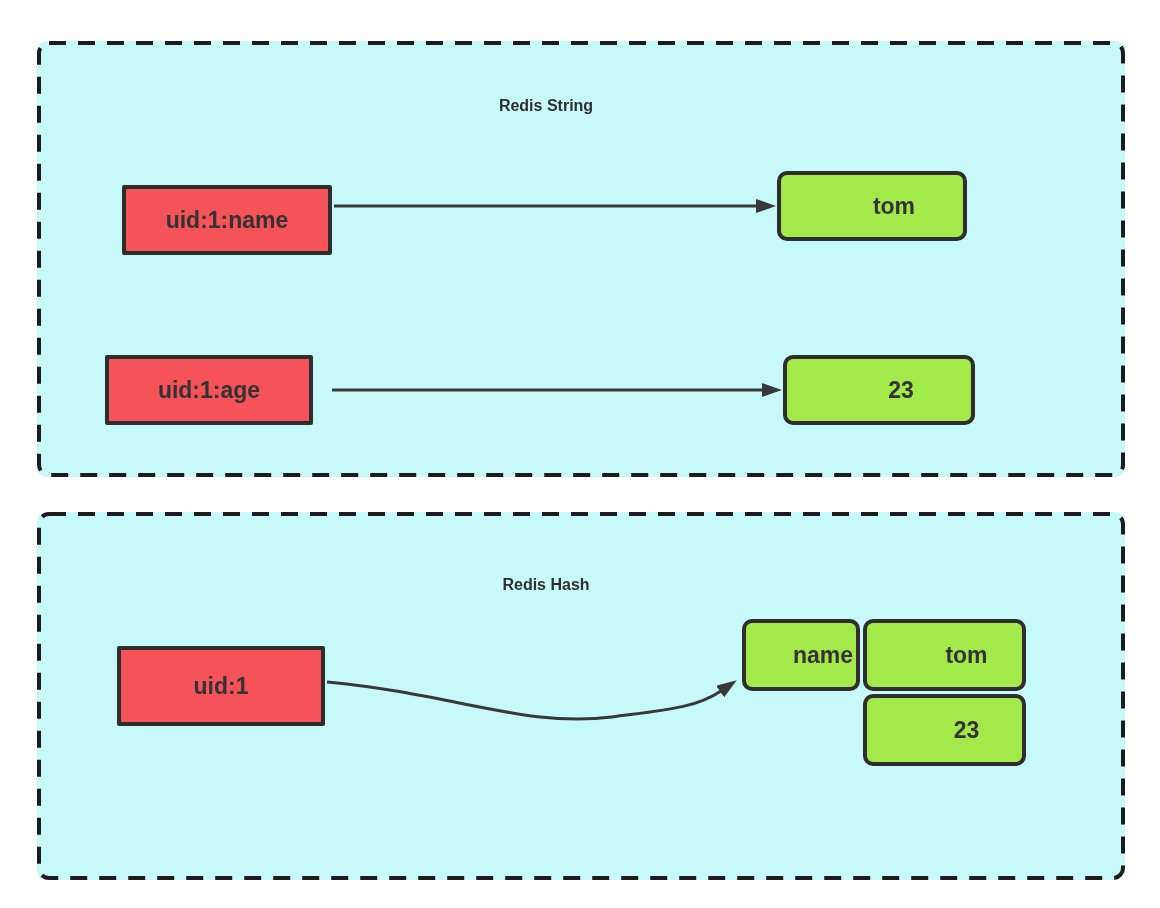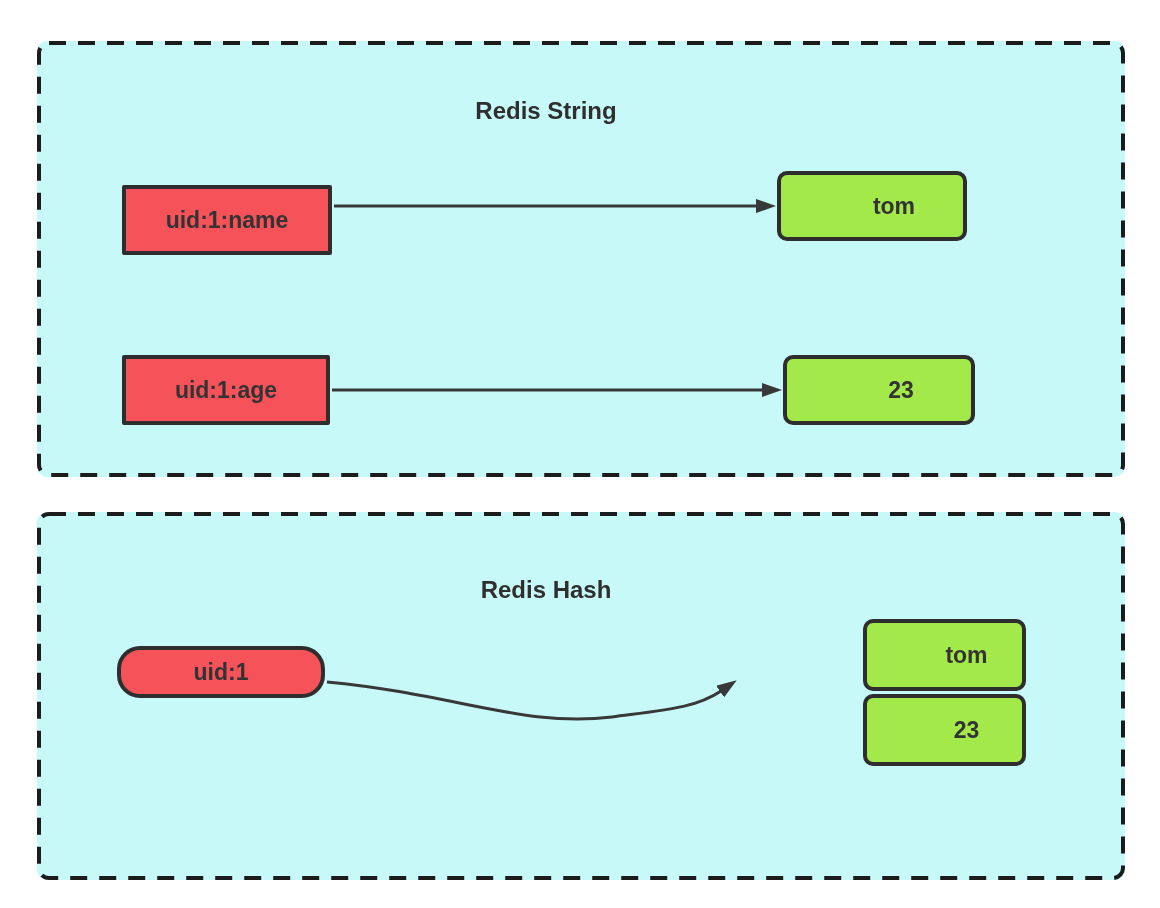--- a/index.html
+++ b/index.html
@@ -15,21 +15,21 @@
     position: absolute;
     background: #c8f9f9;
     border-radius: 10px;
   }
   .panel-string { left: 37px; top: 41px;  width: 1088px; height: 436px; }
   .panel-hash   { left: 37px; top: 512px; width: 1088px; height: 368px; }
   .panel-title {
     position: absolute;
     left: 509px;
     transform: translateX(-50%);
-    font-size: 24px;
+    font-size: 16px;
     font-weight: bold;
     color: #2f2f2f;
     white-space: nowrap;
   }
   .panel-string .panel-title { top: 56px; }
   .panel-hash   .panel-title { top: 64px; text-align: right; }
   .box {
     position: absolute;
     box-sizing: border-box;
     border: 4px solid #2e2e2e;
@@ -44,23 +44,23 @@
     background: #f6525a;
     border-radius: 2px;
   }
   .value-box {
     background: #a4e94a;
     border-radius: 10px;
     padding-left: 44px;
   }
   .kb-name { left: 85px;  top: 144px; width: 210px; height: 70px; }
   .vb-tom  { left: 740px; top: 130px; width: 190px; height: 70px; }
-  .kb-age  { left: 85px;  top: 314px; width: 208px; height: 70px; }
+  .kb-age  { left: 68px;  top: 314px; width: 208px; height: 70px; }
   .vb-23   { left: 746px; top: 314px; width: 192px; height: 70px; }
-  .kb-uid  { left: 80px;  top: 134px; width: 208px; height: 52px; border-radius: 23px; }
+  .kb-uid  { left: 80px;  top: 134px; width: 208px; height: 80px; }
   .cell-name { left: 705px; top: 107px; width: 118px; height: 72px; }
   .cell-tom  { left: 826px; top: 107px; width: 163px; height: 72px; }
   .cell-age  { left: 705px; top: 182px; width: 118px; height: 72px; }
   .cell-23   { left: 826px; top: 182px; width: 163px; height: 72px; }
   .overlay {
     position: absolute;
     left: 0; top: 0;
     width: 1160px; height: 908px;
     pointer-events: none;
   }
@@ -80,20 +80,21 @@
     <div class="box key-box kb-age">uid:1:age</div>
 
     <div class="box value-box vb-23">23</div>
   </section>
 
   <section class="panel panel-hash">
     <div class="panel-title">Redis Hash</div>
 
     <div class="box key-box kb-uid">uid:1</div>
 
+    <div class="box value-box cell-name">name</div>
 
     <div class="box value-box cell-tom">tom</div>
 
 
     <div class="box value-box cell-23">23</div>
   </section>
 
   <svg class="overlay" viewBox="0 0 1160 908" xmlns="http://www.w3.org/2000/svg">
     <defs>
       <marker id="arrowhead" viewBox="0 0 20 14" refX="1" refY="7" markerWidth="20" markerHeight="14" markerUnits="userSpaceOnUse" orient="auto">

